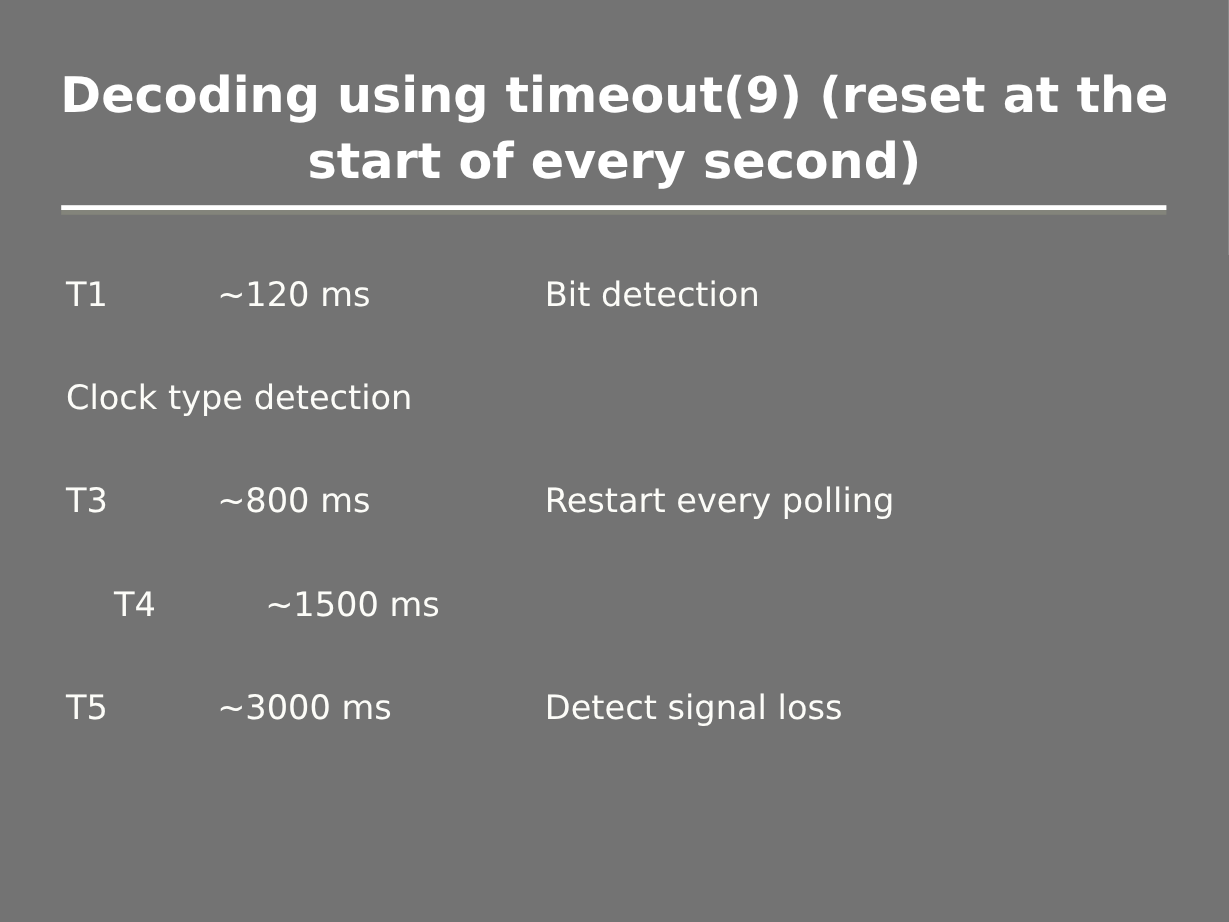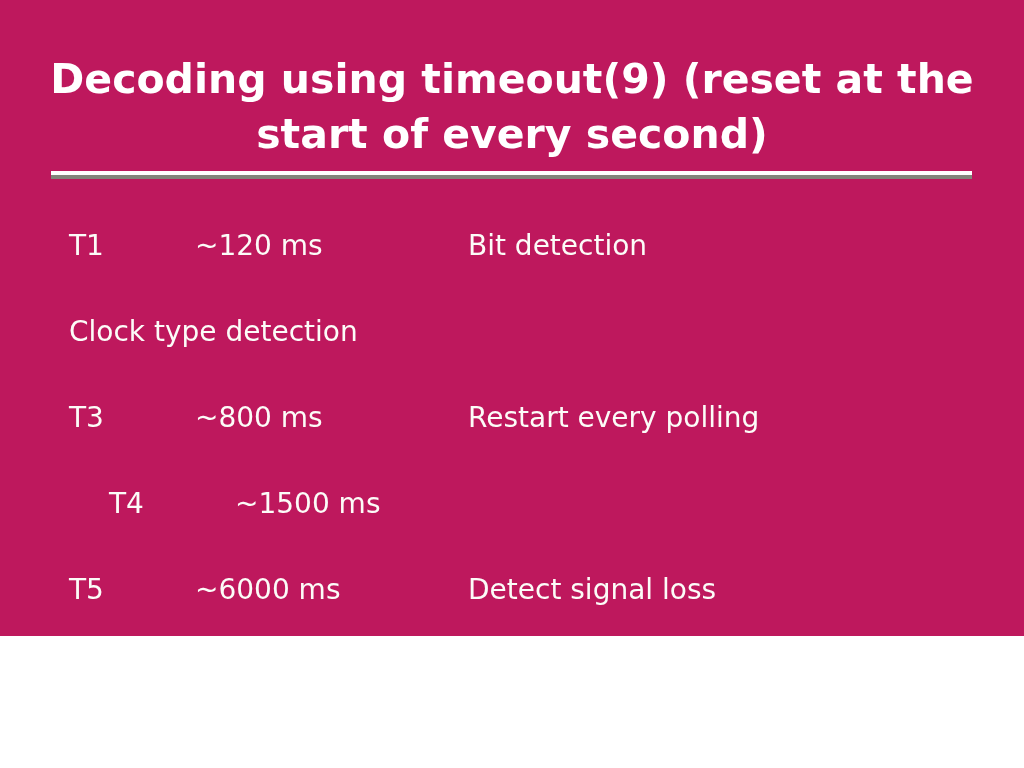--- a/index.html
+++ b/index.html
@@ -8,22 +8,22 @@
   }
   body {
     width: 1024px;
     height: 768px;
     overflow: hidden;
     font-family: "DejaVu Sans", "Liberation Sans", sans-serif;
   }
   .slide {
     position: relative;
     width: 1024px;
-    height: 636px;
-    background: #be185d;
+    height: 768px;
+    background: #737373;
   }
   .title {
     position: absolute;
     top: 52px;
     left: 40px;
     width: 944px;
     margin: 0;
     text-align: center;
     color: #ffffff;
     font-size: 41px;
@@ -42,21 +42,21 @@
     height: 4px;
     background: #ffffff;
   }
   .divider-gray {
     height: 4px;
     background: #83847b;
   }
   .timeout-table {
     position: absolute;
     top: 229px;
-    left: 69px;
+    left: 55px;
     width: 900px;
     color: #fcfcf8;
     font-size: 28px;
   }
   .row {
     display: flex;
     align-items: baseline;
     height: 34px;
     margin-bottom: 52px;
   }
@@ -107,17 +107,17 @@
     <span class="cell desc">Restart every polling</span>
   </div>
 
   <div class="row gap-before">
     <span class="cell id">T4</span>
     <span class="cell timeout">~1500 ms</span>
   </div>
 
   <div class="row">
     <span class="cell id">T5</span>
-    <span class="cell timeout">~6000 ms</span>
+    <span class="cell timeout">~3000 ms</span>
     <span class="cell desc">Detect signal loss</span>
   </div>
 </div>
 </div>
 
 </body></html>

